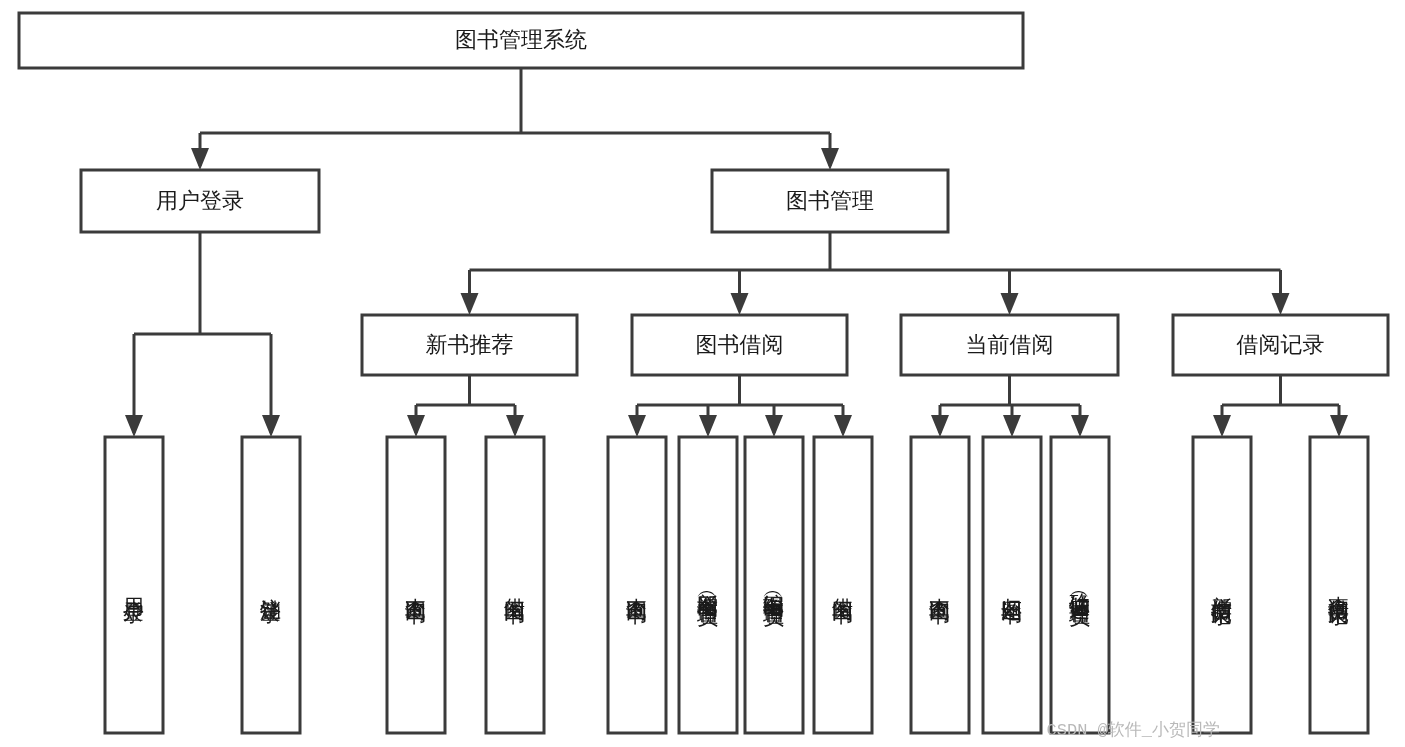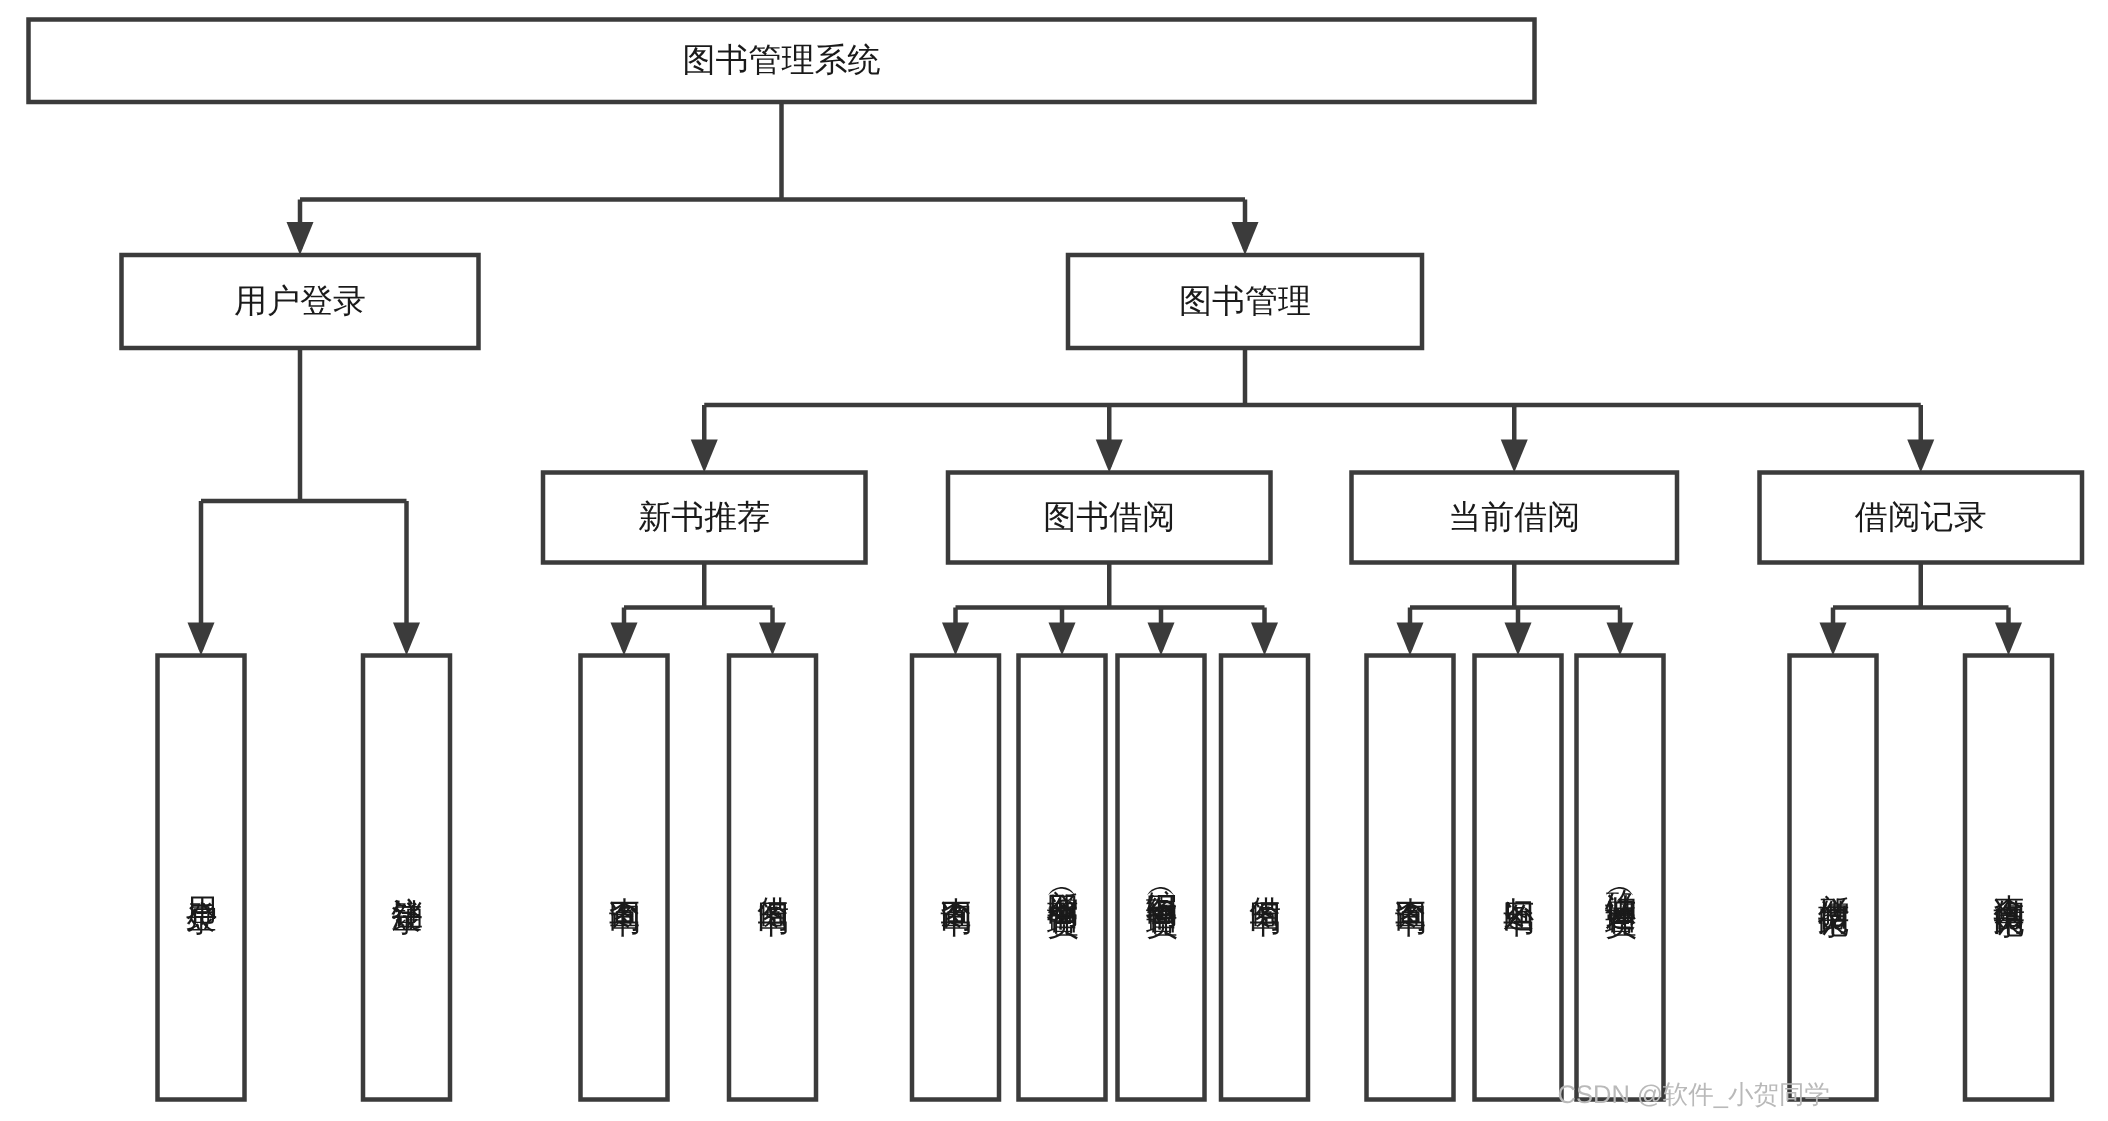--- a/index.html
+++ b/index.html
@@ -64,21 +64,21 @@
     letter-spacing: 2px;
     white-space: nowrap;
     font-family: "Liberation Sans", "DejaVu Sans", sans-serif;
   }
   .watermark {
     position: absolute;
     right: 8px;
     bottom: 6px;
     font-size: 17px;
     color: #b9b9b9;
-    font-family: Liberation Sans, sans-serif;
+    font-family: Liberation Mono, monospace;
     white-space: nowrap;
   }
 </style>
 </head>
 <body>
 
 <div id="diagram-root">
 
   <svg id="flow" viewBox="0 0 1405 747">
     <g id="connectors">

